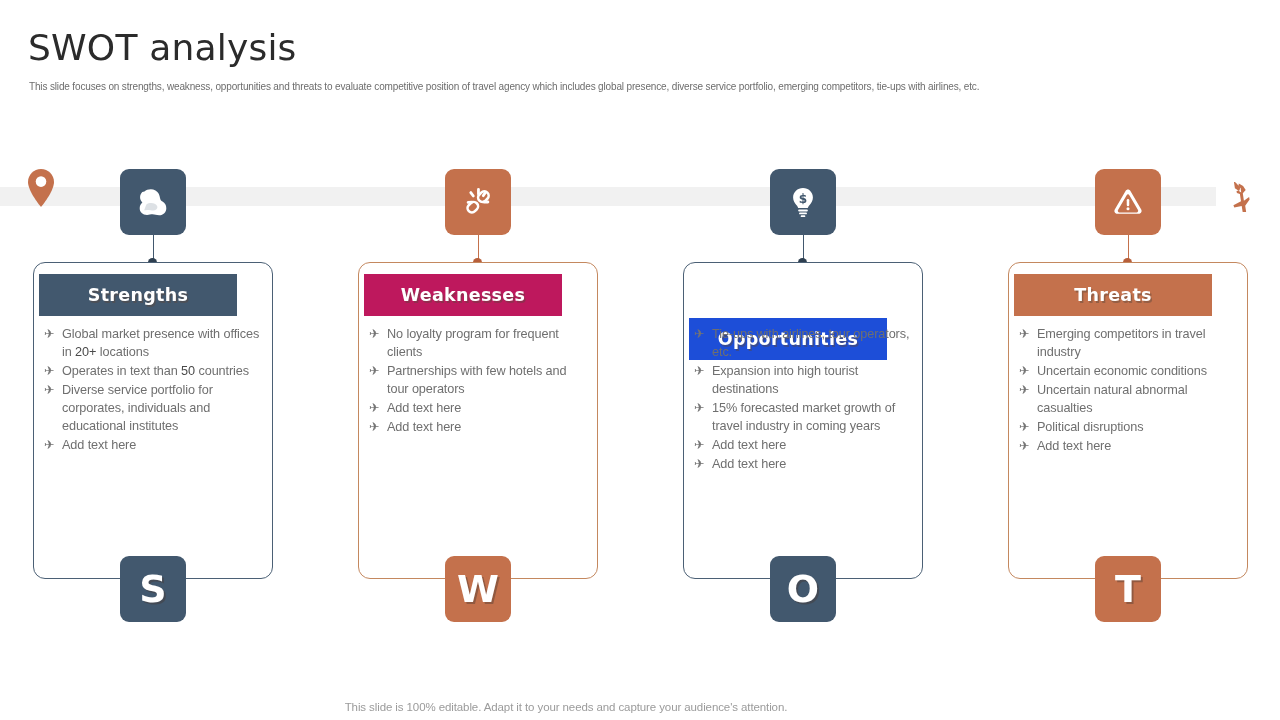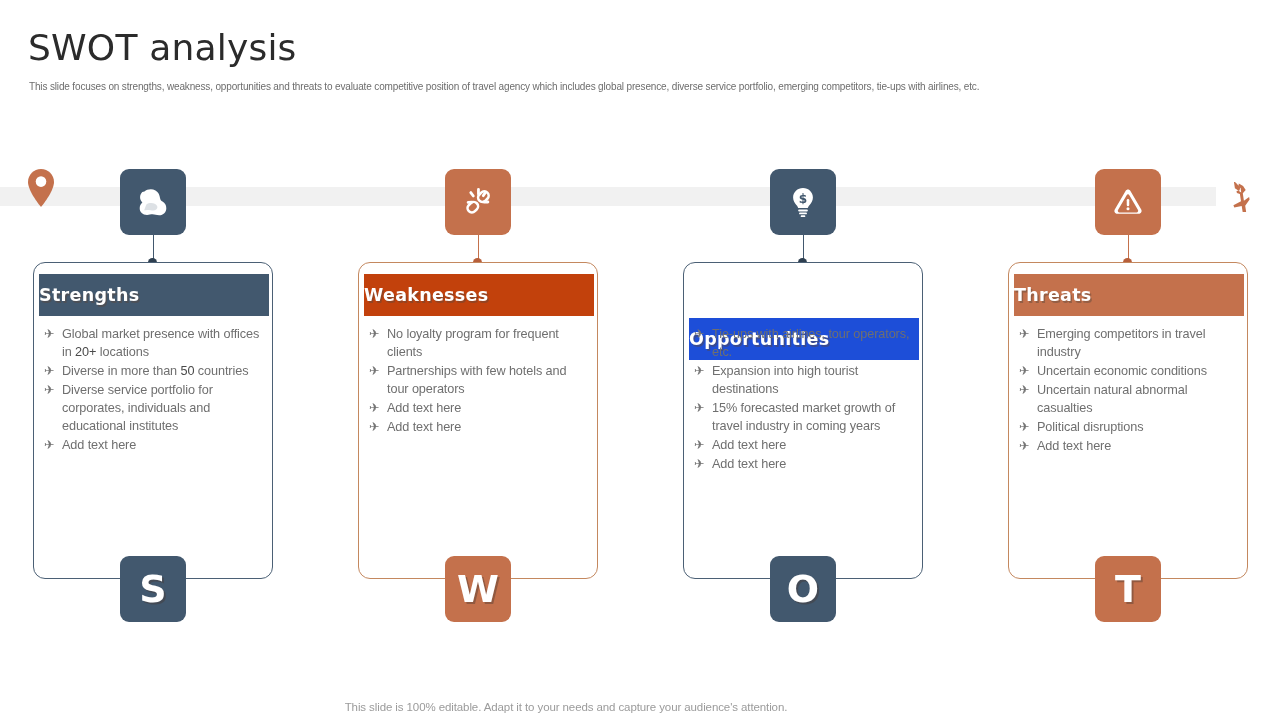--- a/index.html
+++ b/index.html
@@ -69,22 +69,22 @@
     position: absolute; left: 28px; top: 262px;
     width: 240px; height: 317px;
     border-radius: 12px;
     background: #ffffff;
     border: 1px solid #4b6075;
     overflow: visible;
   }
   .card.orange { border-color: #c4885f; }
   .card-head {
     position: absolute; left: 5px; top: 11px;
-    width: 230px; height: 42px;
-    display: flex; align-items: center; 
+    width: 198px; height: 42px;
+    display: flex; align-items: center; justify-content: center;
   }
   .card-head-title {
     font-family: "DejaVu Sans", sans-serif;
     font-size: 17.5px; font-weight: 700; color: #ffffff;
     letter-spacing: 0.3px;
     text-shadow: 1.5px 1.5px 0 rgba(90,70,60,0.45);
   }
   .card-body {
     position: absolute; left: 8px; top: 62px; right: 6px;
   }
@@ -163,21 +163,21 @@
       <div class="card-head" style="background:#42586e;">
         <span class="card-head-title">Strengths</span>
       </div>
       <div class="card-body">
         <div class="bullet-row">
           <span class="bullet-glyph">✈</span>
           <span class="bullet-text"><span>Global market presence with offices in </span><b>20+</b><span> locations</span></span>
         </div>
         <div class="bullet-row">
           <span class="bullet-glyph">✈</span>
-          <span class="bullet-text"><span>Diverse in more than </span><b>50</b><span> countries</span></span>
+          <span class="bullet-text"><span>Operates in text than </span><b>50</b><span> countries</span></span>
         </div>
         <div class="bullet-row">
           <span class="bullet-glyph">✈</span>
           <span class="bullet-text">Diverse service portfolio for corporates, individuals and educational institutes</span>
         </div>
         <div class="bullet-row">
           <span class="bullet-glyph">✈</span>
           <span class="bullet-text">Add text here</span>
         </div>
       </div>
@@ -201,21 +201,21 @@
         <g transform="rotate(-45 20 20)">
           <rect x="22.2" y="15.2" width="12.5" height="9.6" rx="4.8" fill="none" stroke="#ffffff" stroke-width="2.9"></rect>
           <rect x="5.6" y="15.2" width="12.5" height="9.6" rx="4.8" fill="none" stroke="#ffffff" stroke-width="2.9"></rect>
         </g>
       </svg>
     </div>
     <div class="stem" style="background:#c4714c;"></div>
     <div class="stem-dot" style="background:#b75f3a;"></div>
 
     <div class="card orange">
-      <div class="card-head" style="background:#c2410c;">
+      <div class="card-head" style="background:#be185d;">
         <span class="card-head-title">Weaknesses</span>
       </div>
       <div class="card-body">
         <div class="bullet-row">
           <span class="bullet-glyph">✈</span>
           <span class="bullet-text">No loyalty program for frequent clients</span>
         </div>
         <div class="bullet-row">
           <span class="bullet-glyph">✈</span>
           <span class="bullet-text">Partnerships with few hotels and tour operators</span>

